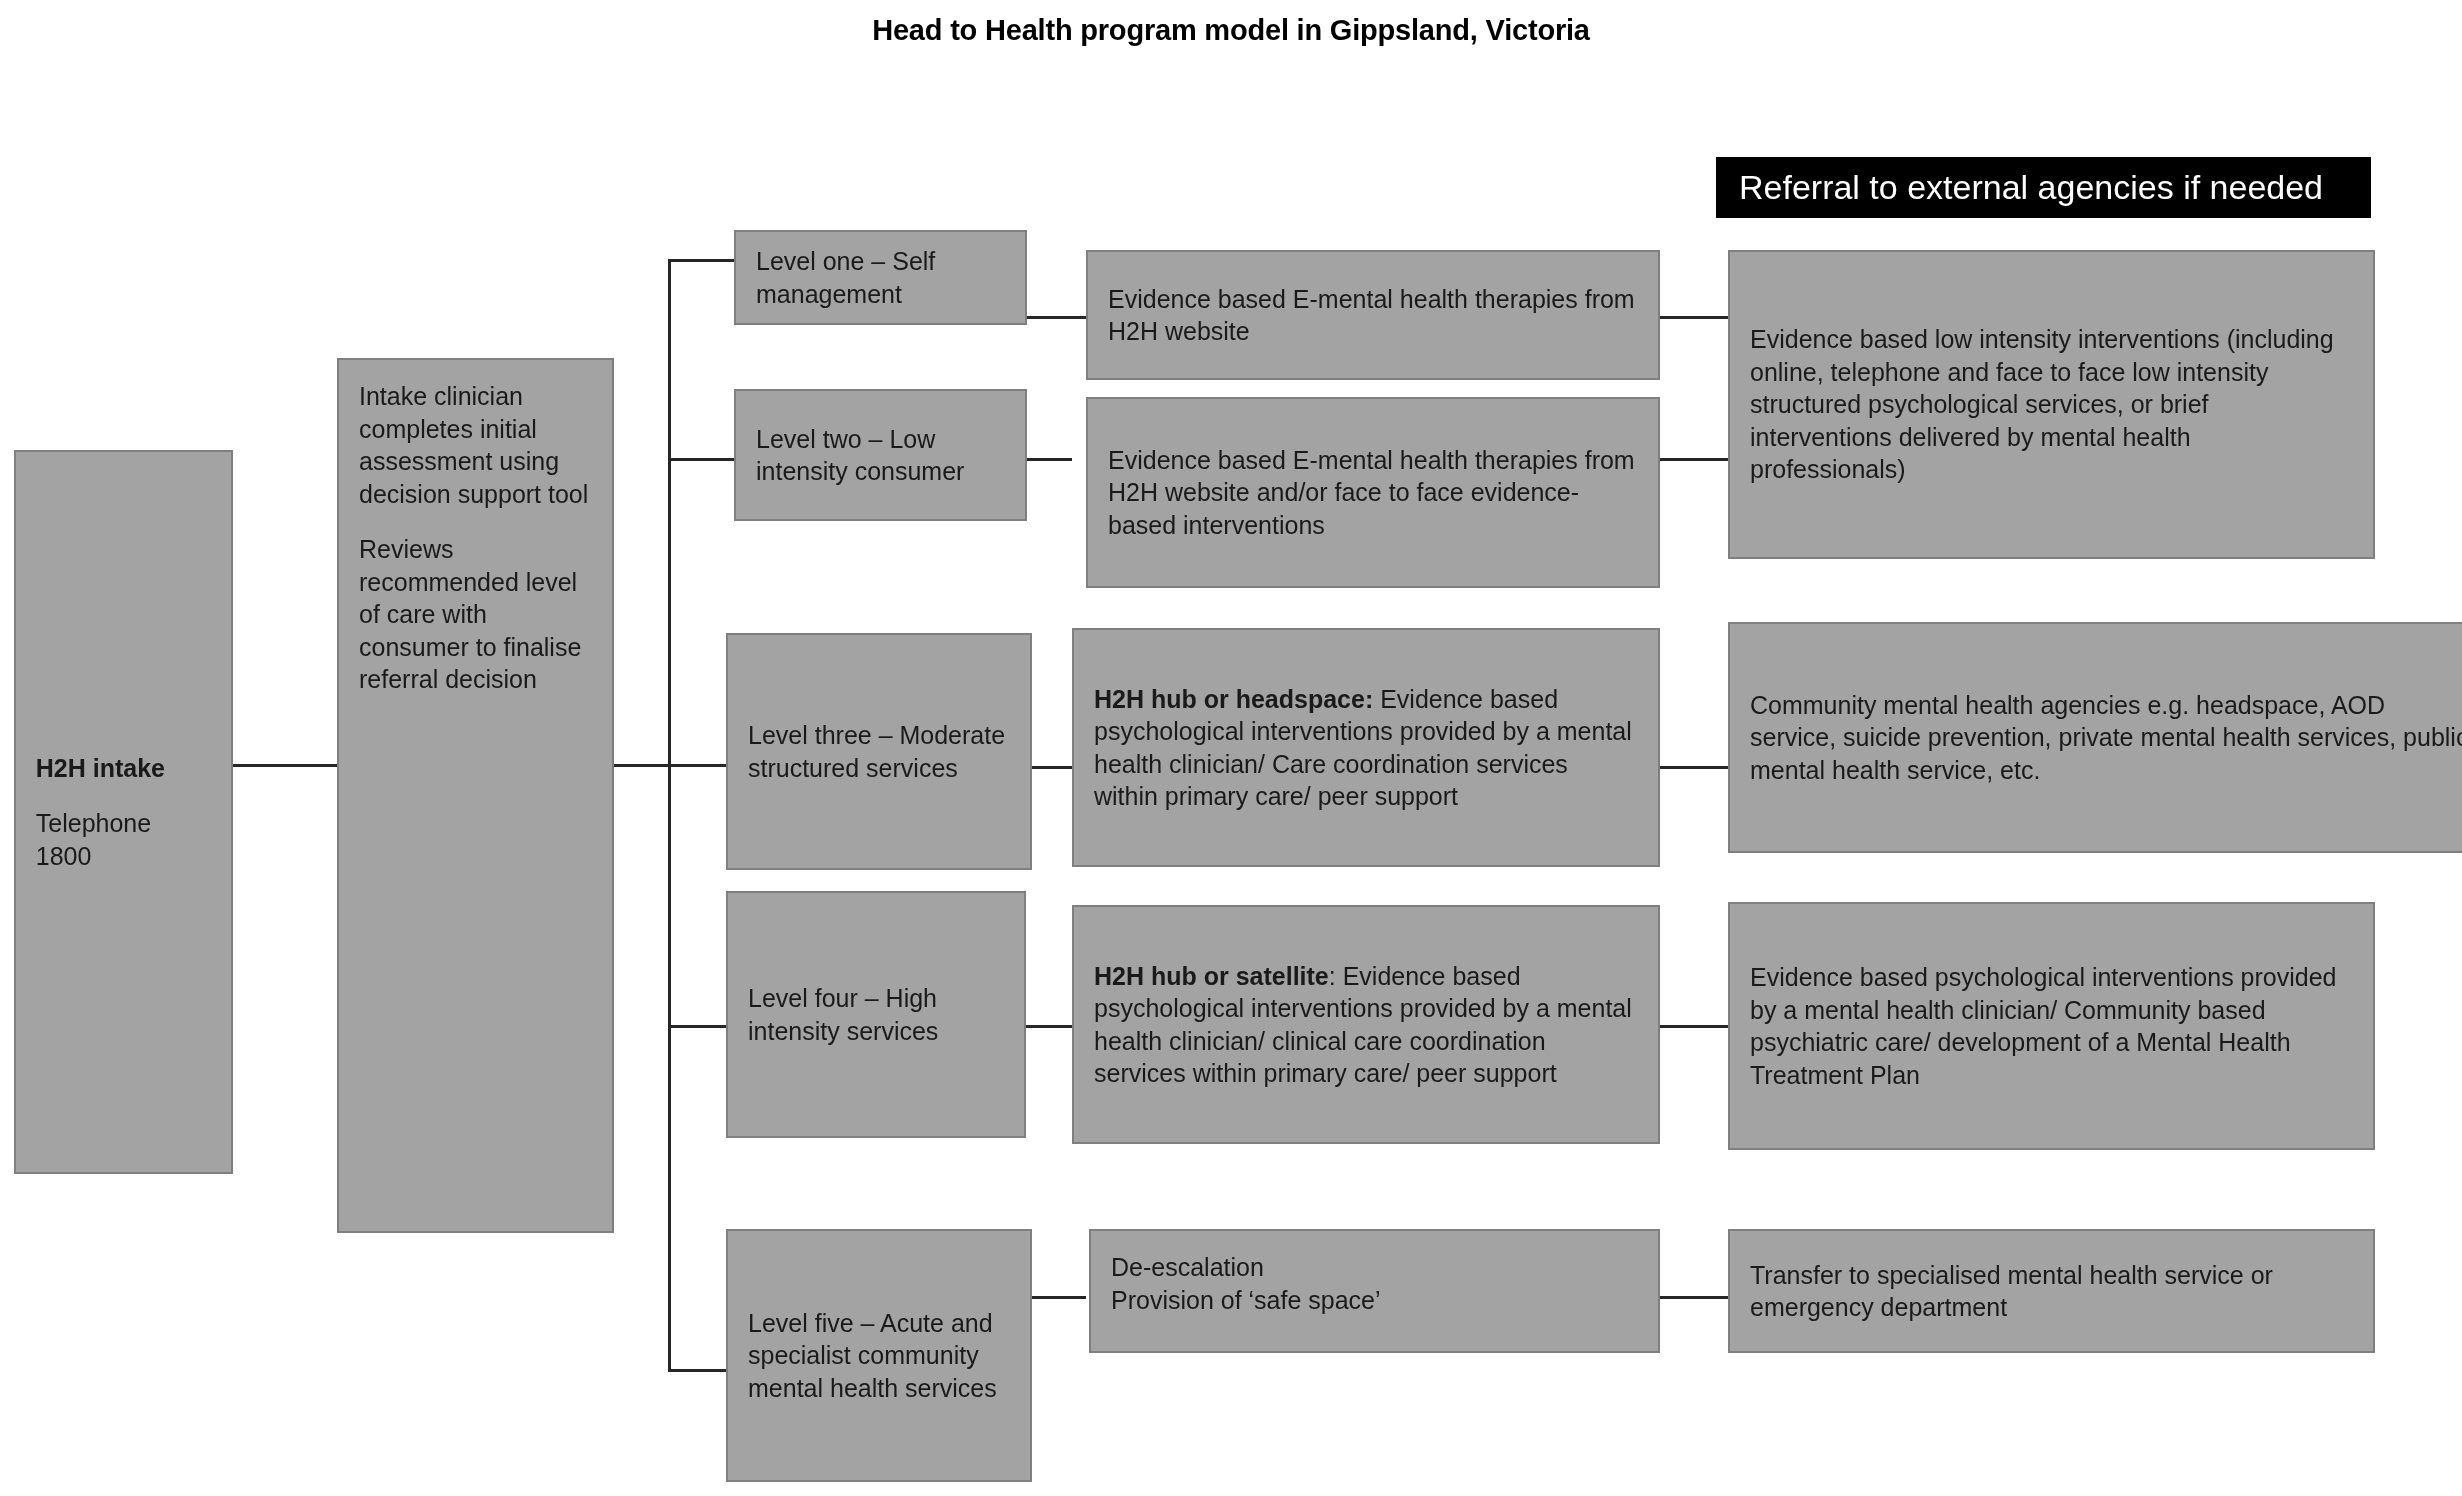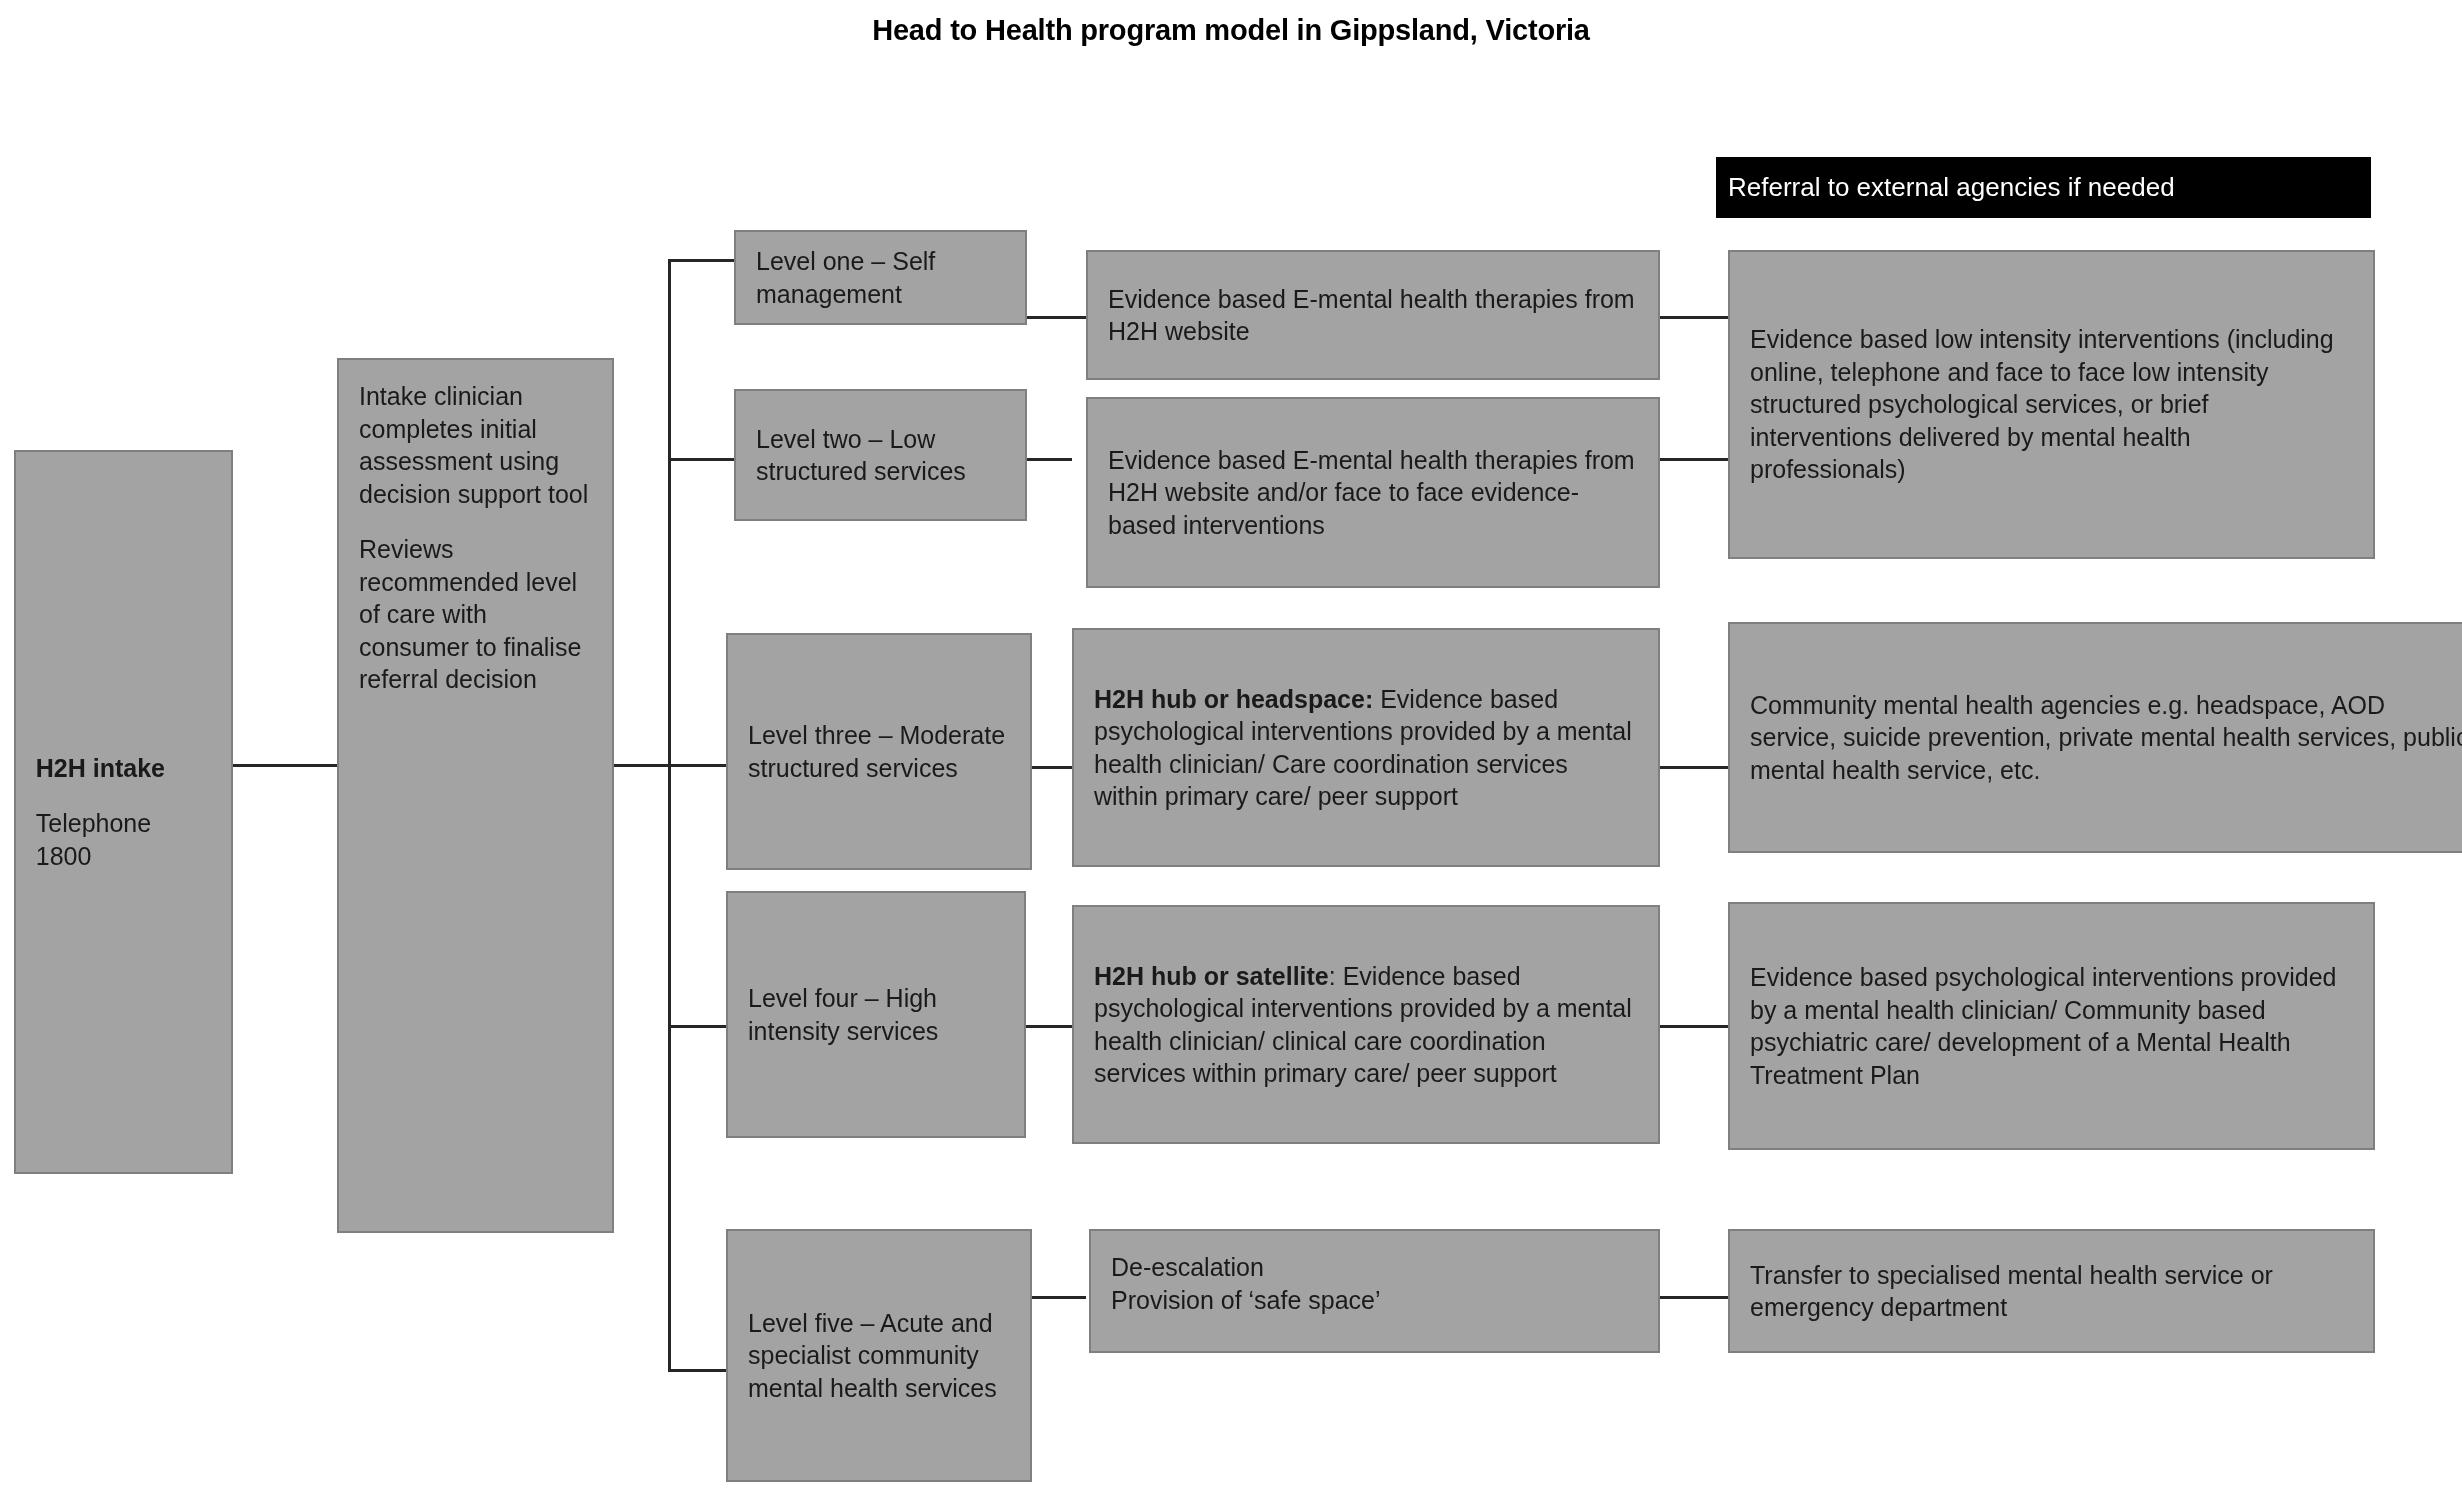--- a/index.html
+++ b/index.html
@@ -54,22 +54,22 @@
 
   .blackbar {
     position: absolute;
     box-sizing: border-box;
     background: #000000;
     color: #ffffff;
     display: flex;
     align-items: center;
   }
   .blackbar .inner {
-    padding: 0 12px;
-    font-size: 26px;
+    padding: 0 23px;
+    font-size: 34px;
     line-height: 1.25;
   }
 
   
   .hline {
     position: absolute;
     background: #262626;
     height: 3.1px;
   }
   .vline {
@@ -124,21 +124,21 @@
       <span class="gap"></span>
       <div>Reviews recommended level of care with consumer to finalise referral decision</div>
     </div>
   </div>
 
   <div class="box" style="left:734px; top:230px; width:293px; height:95px;">
     <div class="inner">Level one – Self management</div>
   </div>
 
   <div class="box" style="left:734px; top:389px; width:293px; height:132px;">
-    <div class="inner">Level two – Low structured services</div>
+    <div class="inner">Level two – Low intensity consumer</div>
   </div>
 
   <div class="box" style="left:726px; top:633px; width:306px; height:237px;">
     <div class="inner">Level three – Moderate structured services</div>
   </div>
 
   <div class="box" style="left:726px; top:891px; width:300px; height:247px;">
     <div class="inner">Level four – High intensity services</div>
   </div>
 

